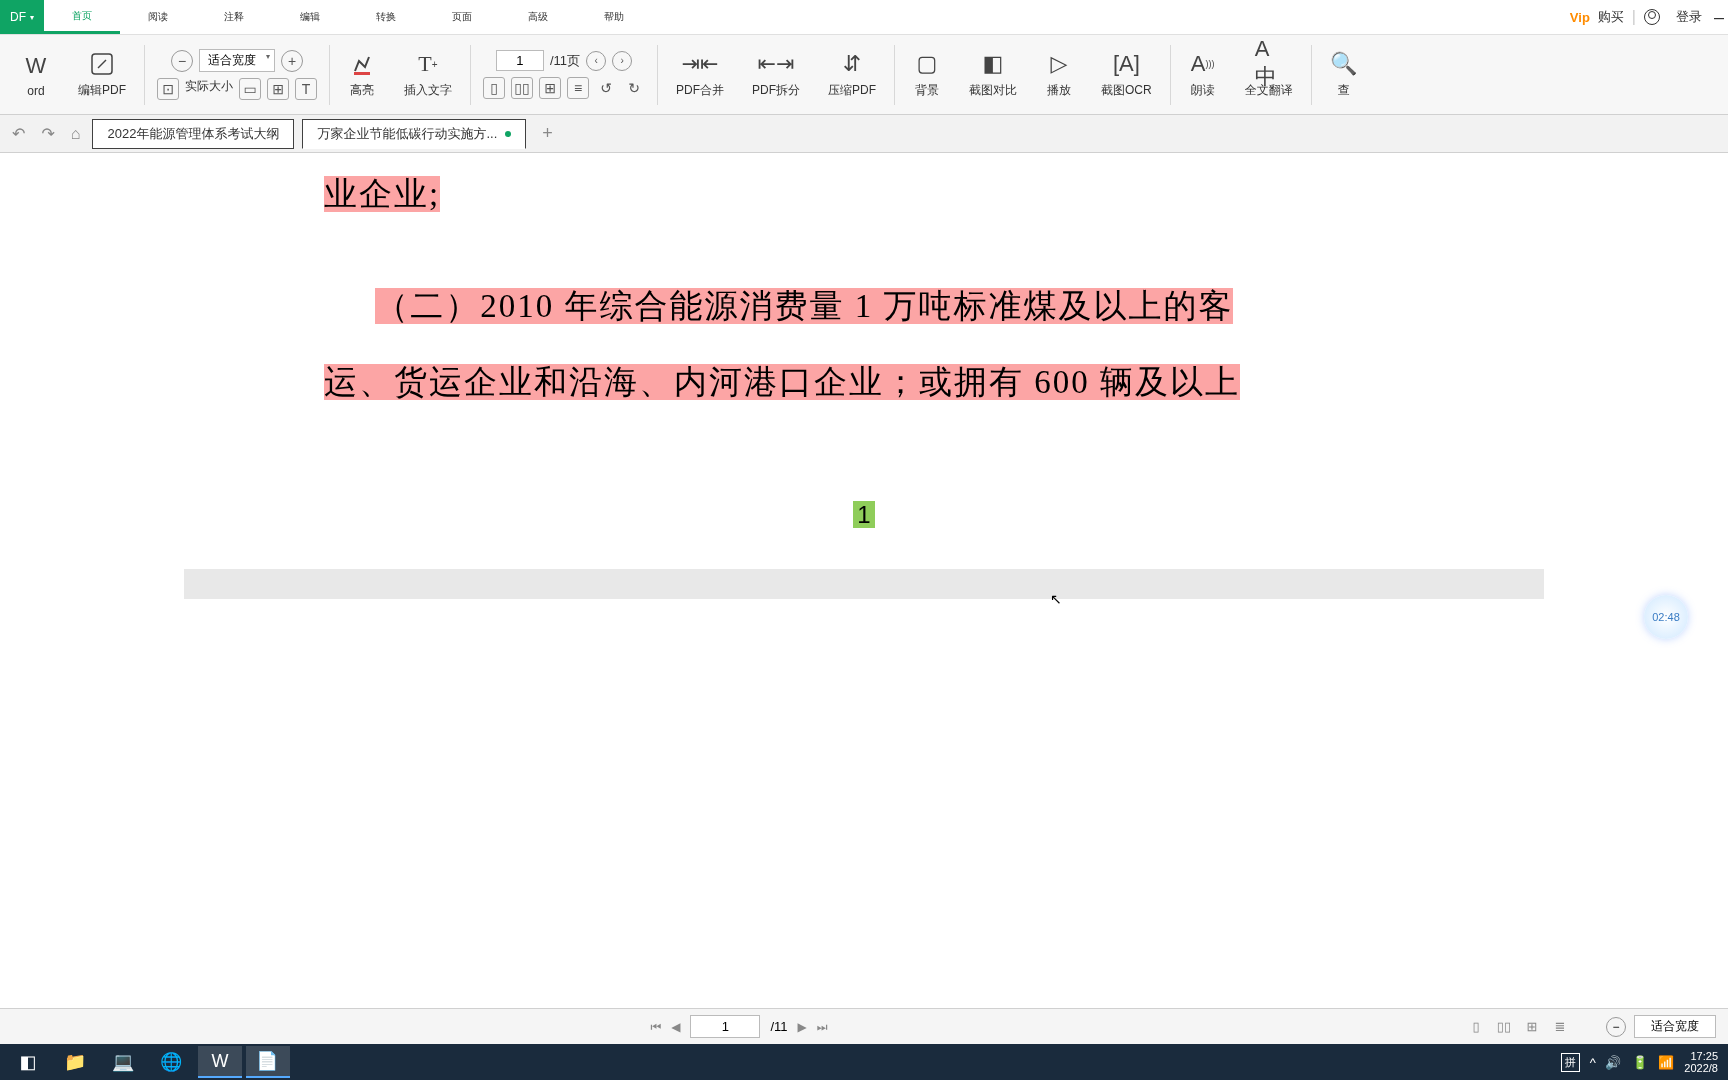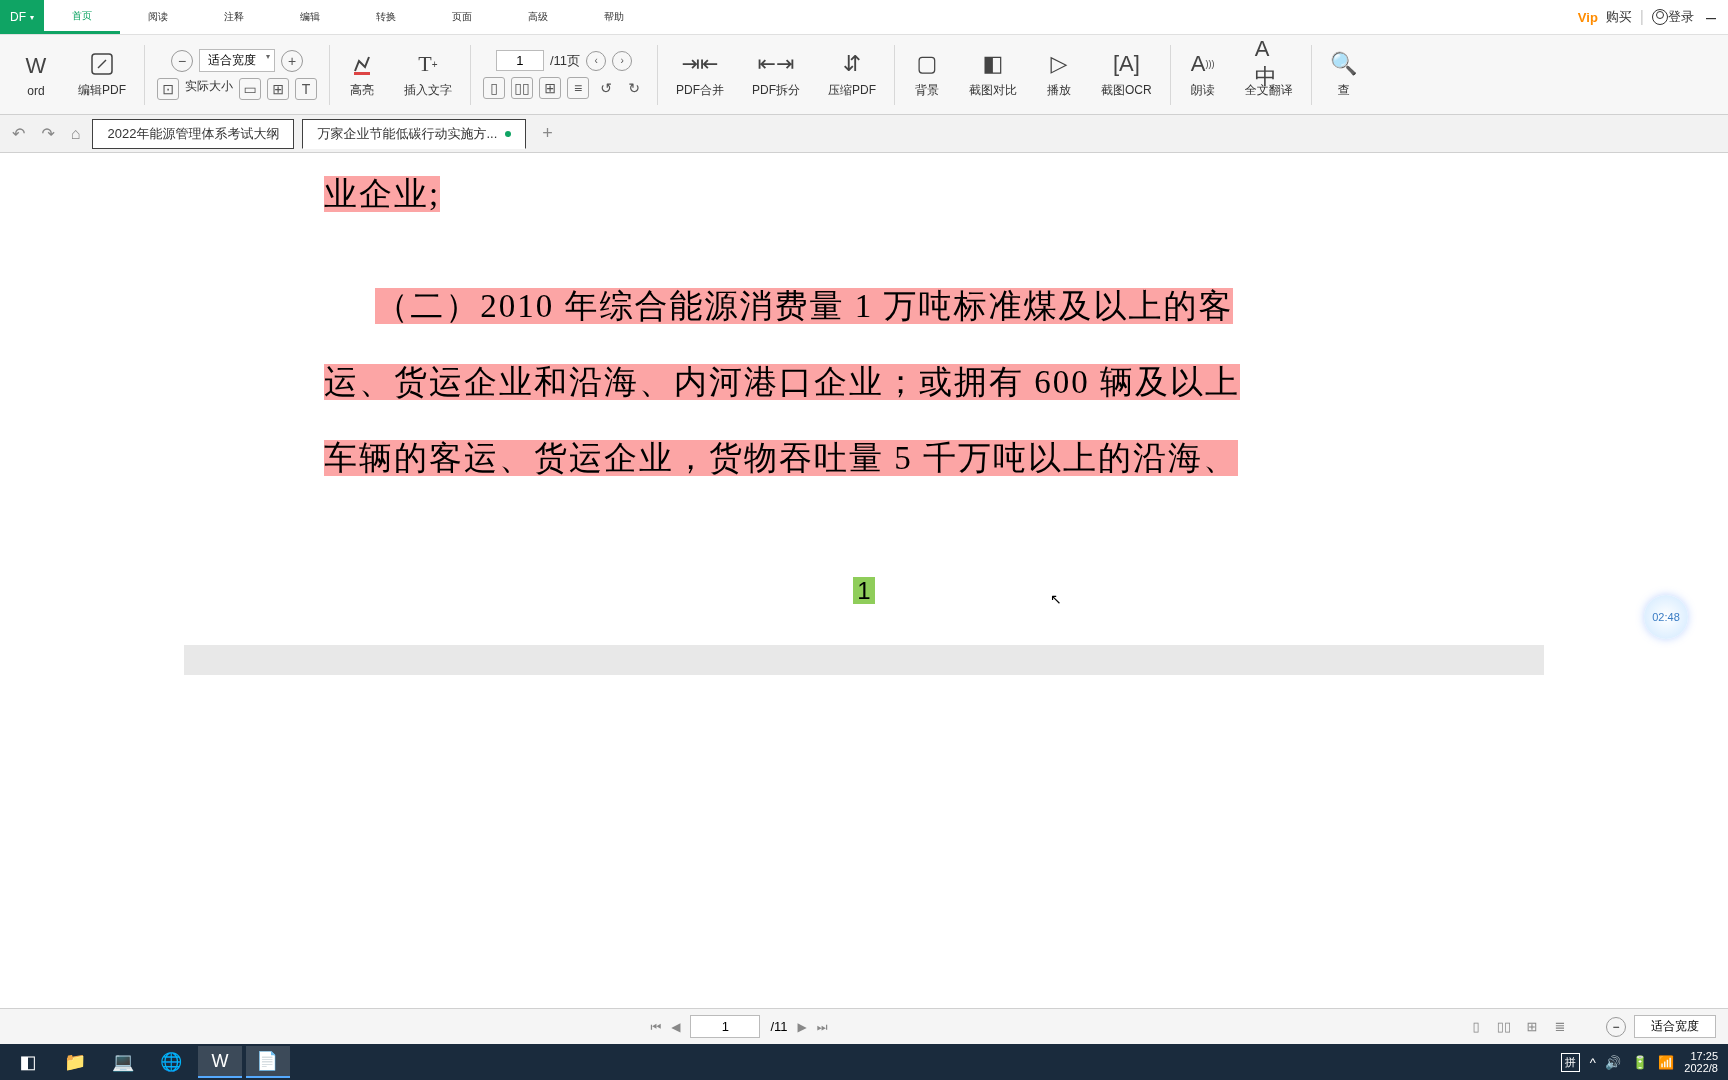--- a/index.html
+++ b/index.html
@@ -3,25 +3,25 @@
 <meta charset="utf-8">
 <style>
 *{margin:0;padding:0;box-sizing:border-box;font-family:"Microsoft YaHei",sans-serif}
 body{background:#fff;overflow:hidden;user-select:none}
 .titlebar{height:35px;background:#fff;display:flex;align-items:stretch;border-bottom:1px solid #e0e0e0}
 .logo-btn{background:#0fa464;color:#fff;padding:8px 10px;display:flex;align-items:center;font-size:12px}
 .logo-btn::after{content:"▾";margin-left:4px;font-size:8px}
 .menu-tabs{display:flex}
 .menu-tab{padding:0 28px;display:flex;align-items:center;font-size:10px;color:#333;cursor:pointer}
 .menu-tab.active{color:#0fa464;border-bottom:3px solid #0fa464}
-.titlebar-right{margin-left:auto;display:flex;align-items:center;padding-right:8px;gap:8px}
+.titlebar-right{margin-left:auto;display:flex;align-items:center;padding-right:0;gap:8px}
 .vip{color:#ff8c00;font-size:13px;font-weight:bold}
 .buy{font-size:13px;color:#333}
 .divider{color:#ccc}
-.login{display:flex;align-items:center;gap:0;font-size:13px;color:#333}
+.login{display:flex;align-items:center;gap:16px;font-size:13px;color:#333}
 .login-icon{width:16px;height:16px;border:1.5px solid #333;border-radius:50%;position:relative}
 .login-icon::before{content:"";position:absolute;width:6px;height:6px;border:1.5px solid #333;border-radius:50%;top:1px;left:3px}
 .min-btn{font-size:18px;color:#333;padding:0 4px}
 .ribbon{height:80px;background:#f7f7f7;border-bottom:1px solid #d0d0d0;display:flex;align-items:center;padding:0 8px}
 .rgroup{display:flex;flex-direction:column;align-items:center;justify-content:center;height:100%;padding:0 8px}
 .rgroup.large{padding:0 14px}
 .rbtn{display:flex;flex-direction:column;align-items:center;gap:4px;cursor:pointer}
 .rbtn-icon{width:28px;height:28px;display:flex;align-items:center;justify-content:center;font-size:22px;color:#444}
 .rbtn-label{font-size:12px;color:#333}
 .rsep{width:1px;height:60px;background:#d8d8d8;margin:0 4px}
@@ -242,21 +242,20 @@
     </div>
   <span class="add-tab">+</span>
 </div>
 
 <div class="doc-area">
   <div class="page">
     <div style="padding-top:4px"><span class="hl">业企业;</span></div>
     <div style="margin-top:36px;text-align:justify">
       <div style="text-indent:3.2em"><span class="hl">（二）2010 年综合能源消费量 1 万吨标准煤及以上的客</span></div>
       <div><span class="hl">运、货运企业和沿海、内河港口企业；或拥有 600 辆及以上</span></div>
-      <div><span class="hl">车辆的客运、货运企业，货物吞吐量 5 千万吨以上的沿海、</span></div>
     </div>
     <div class="page-num"><span>1</span></div>
     <div class="page-break"></div>
     <div style="height:200px"></div>
   </div>
   <div class="cursor-arrow">↖</div>
 </div>
 
 <div class="timer-badge">02:48</div>
 

